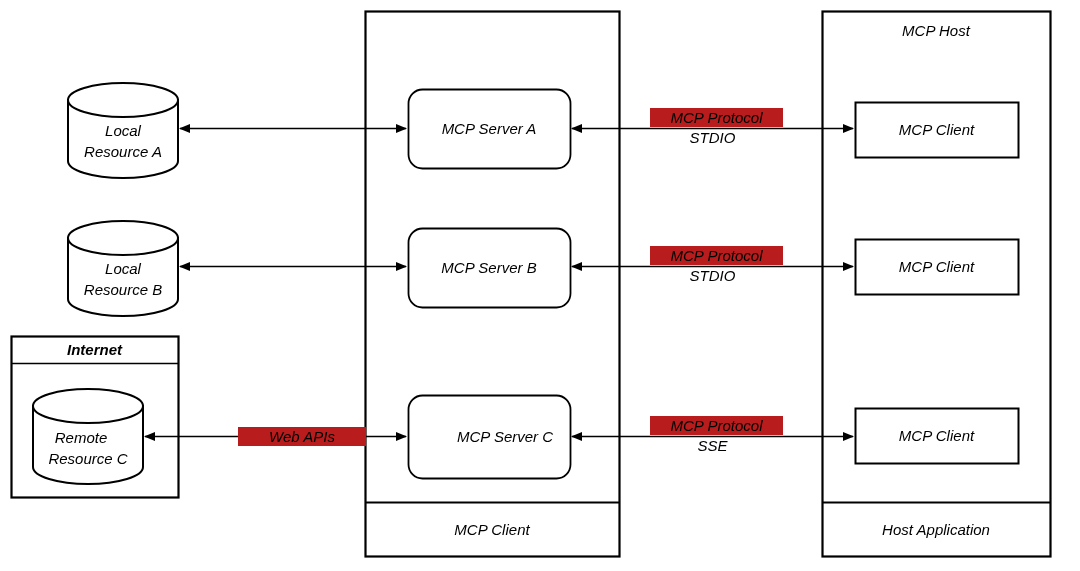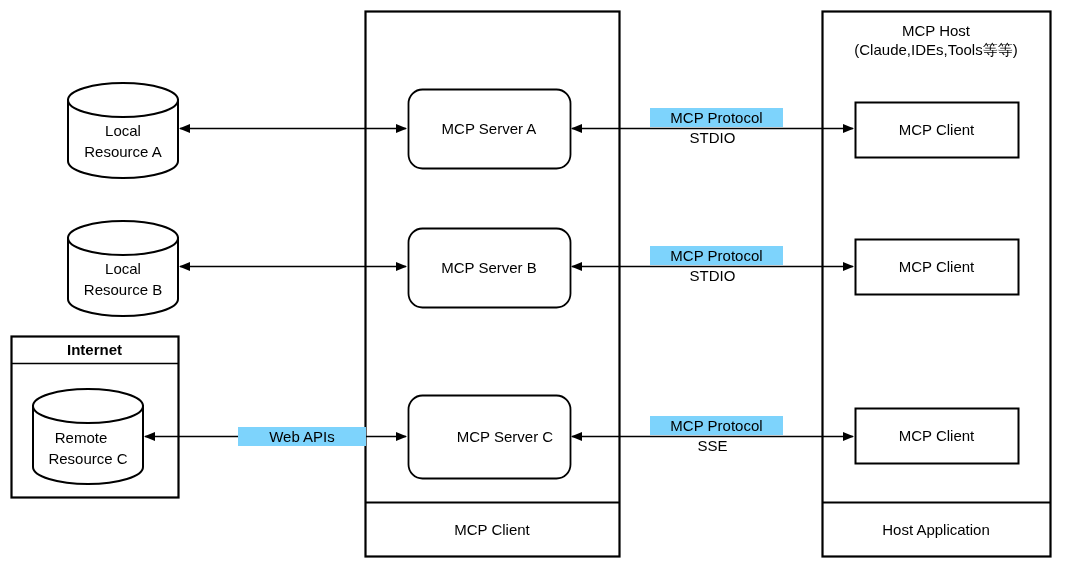--- a/index.html
+++ b/index.html
@@ -26,24 +26,25 @@
   }
   .lbl {
     position: absolute;
     font-family: "Liberation Sans", sans-serif;
     font-size: 15px;
     line-height: 19px;
     color: #000;
     text-align: center;
     white-space: pre;
     pointer-events: none;
+    font-style: italic;
   }
   .lbl.bold { font-weight: bold; }
   .lbl.onwhite {
-    background: #7dd3fc;
+    background: #b91c1c;
     padding: 0 4px;
   }
 </style>
 </head>
 <body>
 
 <div id="canvas">
 
   <svg width="1080" height="571">
     <defs>
@@ -120,21 +121,20 @@
     </g>
     <g>
       <rect x="855.5" y="239.5" width="163" height="55" fill="#fff" stroke="#000" stroke-width="2"></rect>
     </g>
     <g>
       <rect x="855.5" y="408.5" width="163" height="55" fill="#fff" stroke="#000" stroke-width="2"></rect>
     </g>
   </svg>
 
   <div class="lbl" style="left:822px; top:21px; width:228px;">MCP Host</div>
-  <div class="lbl" style="left:822px; top:40px; width:228px;">(Claude,IDEs,Tools等等)</div>
 
   <div class="lbl" style="left:365px; top:520px; width:254px;">MCP Client</div>
   <div class="lbl" style="left:822px; top:520px; width:228px;">Host Application</div>
 
   <div class="lbl bold" style="left:11px; top:340px; width:167px;">Internet</div>
 
   <div class="lbl" style="left:68px; top:121px; width:110px;">Local</div>
   <div class="lbl" style="left:63px; top:142px; width:120px;">Resource A</div>
 
   <div class="lbl" style="left:68px; top:259px; width:110px;">Local</div>

